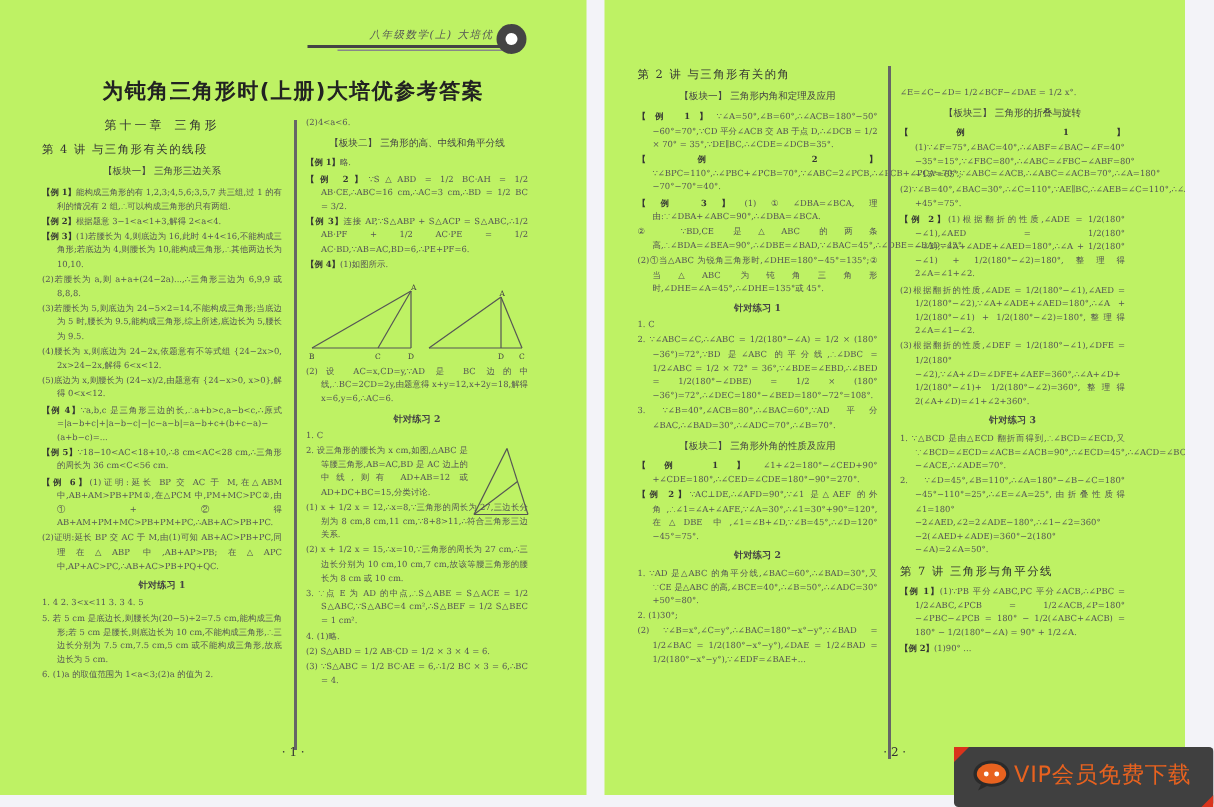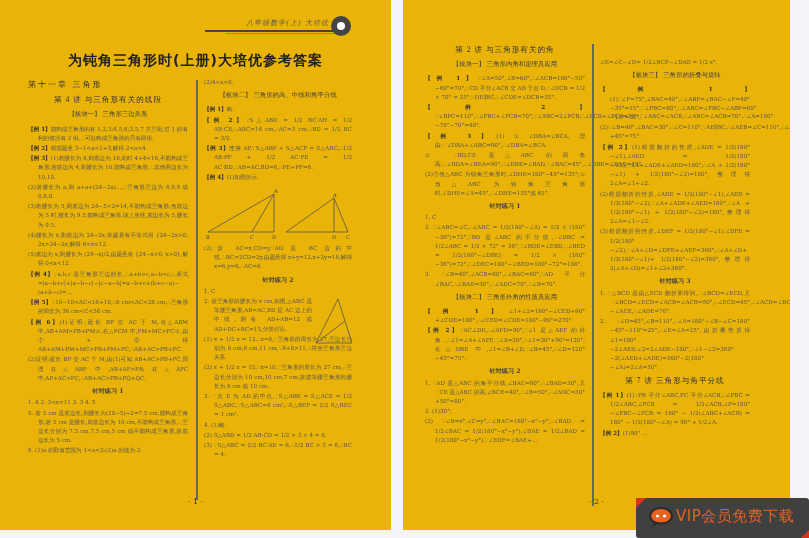--- a/index.html
+++ b/index.html
@@ -1,36 +1,36 @@
 <!DOCTYPE html>
 <html><head>
 <meta charset="utf-8">
 <style>
   * { box-sizing: border-box; margin: 0; padding: 0; }
   html, body { width: 809px; height: 538px; overflow: hidden; background: #f3f3f8; }
   body { position: relative; font-family: "DejaVu Serif", serif; color: #333; }
 
-  .page { position: absolute; top: 0; background: #eab308; overflow: hidden; }
+  .page { position: absolute; top: 0; background: #bef264; overflow: hidden; }
   #page-left { left: 0; width: 391px; height: 530px; }
   #page-right { left: 403px; width: 387px; height: 530px; }
 
   .hdr-right { position: absolute; right: 40px; top: 14px; height: 20px; width: 150px; }
   .hdr-right .hdr-text { position: absolute; right: 22px; top: 4px; font-size: 7px; font-style: italic; color: #555; letter-spacing: 1px; }
   .hdr-right .hdr-line { position: absolute; right: 16px; top: 16px; width: 130px; height: 2px; background: #444; }
   .hdr-right .hdr-line2 { position: absolute; right: 16px; top: 19px; width: 110px; height: 1px; background: #888; }
   .hdr-right .logo { position: absolute; right: 0; top: 2px; width: 20px; height: 20px; border-radius: 50%; background: #444; }
   .hdr-right .logo::after { content: ""; position: absolute; left: 6px; top: 6px; width: 8px; height: 8px; border-radius: 50%; background: #fff; }
 
   .main-title { position: absolute; left: 0; right: 0; top: 52px; text-align: center; font-family: "DejaVu Sans", sans-serif; font-weight: bold; font-size: 14px; color: #222; letter-spacing: 1px; }
 
   .col { position: absolute; font-size: 5.6px; line-height: 9.2px; color: #555; }
   .col-divider { position: absolute; width: 2px; background: #666; }
 
-  .chapter { text-align: left; font-size: 8px; color: #333; margin: 2px 0 6px; letter-spacing: 2px; }
-  .lecture { text-align: center; font-size: 7.6px; color: #333; margin: 3px 0 6px; letter-spacing: 1px; font-family: Liberation Serif, serif; }
+  .chapter { text-align: center; font-size: 8px; color: #333; margin: 2px 0 6px; letter-spacing: 2px; font-family: Liberation Mono, monospace; }
+  .lecture { font-size: 7.6px; color: #333; margin: 3px 0 6px; letter-spacing: 1px; }
   .module { text-align: center; font-size: 6.4px; color: #444; margin: 4px 0 5px; }
   .practice { text-align: center; font-size: 6.2px; color: #444; margin: 3px 0 3px; font-weight: bold; }
   .para { text-indent: -10px; padding-left: 10px; margin-bottom: 1px; text-align: justify; }
   .para .tag { font-weight: bold; color: #333; }
 
   .fig { position: relative; height: 58px; margin: 2px 0; }
   .fig svg { position: absolute; left: 0; top: 0; }
 
   .pageno { position: absolute; left: 0; right: 0; bottom: 24px; text-align: center; font-size: 8px; color: #333; }
   .footer { position: absolute; left: 0; right: 0; bottom: 10px; text-align: center; font-family: "DejaVu Sans", sans-serif; font-size: 6.4px; color: #444; white-space: nowrap; }

